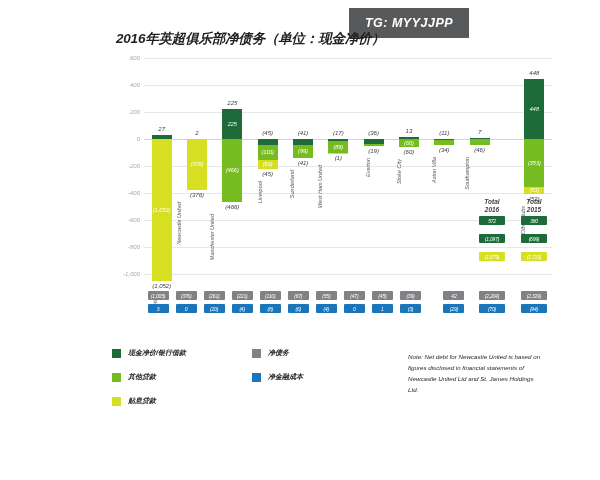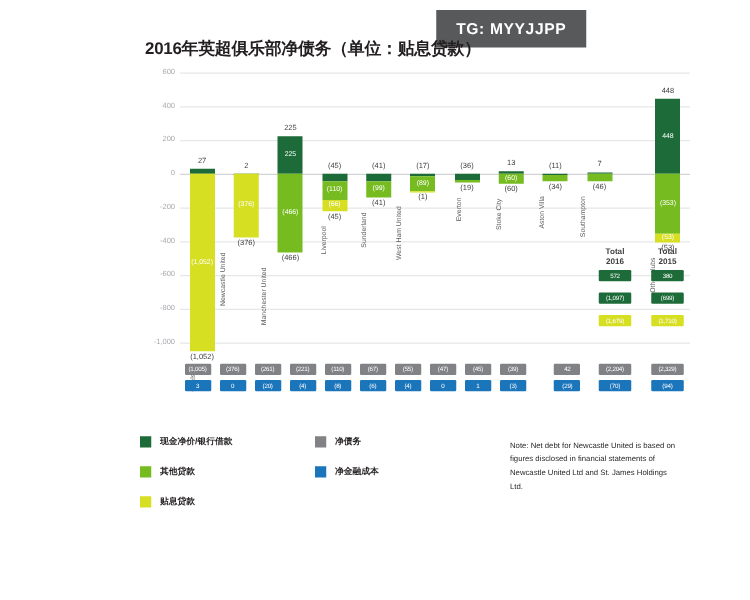--- a/index.html
+++ b/index.html
@@ -2,21 +2,21 @@
 <html><head>
 <meta charset="utf-8">
 <style>
   * { box-sizing: border-box; margin: 0; padding: 0; }
   html, body {
     width: 600px; height: 480px;
     background: #ffffff;
     font-family: "Liberation Sans", "DejaVu Sans", sans-serif;
     overflow: hidden;
   }
-  #page { position: relative; width: 479px; height: 480px; background: #fff; }
+  #page { position: relative; width: 479px; height: 480px; background: #fff; font-style: italic; }
 
   
   .wm {
     position: absolute;
     background: #58595b;
     color: #fff;
     font-weight: bold;
     display: flex; align-items: center; justify-content: center;
     letter-spacing: .5px;
   }
@@ -122,21 +122,21 @@
 </style>
 </head>
 <body>
 
 <div id="page">
 
   <div class="wm" id="wm-top">TG: MYYJJPP</div>
 
   <div id="card">
 
-    <div id="chart-title">2016年英超俱乐部净债务（单位：贴息贷款）</div>
+    <div id="chart-title">2016年英超俱乐部净债务（单位：现金净价）</div>
 
     <div id="plot-wrap">
       <div id="ylabels">
           <div class="ylab" style="top: 0px;">600</div>
           <div class="ylab" style="top: 27px;">400</div>
           <div class="ylab" style="top: 54px;">200</div>
           <div class="ylab" style="top: 81px;">0</div>
           <div class="ylab" style="top: 108px;">-200</div>
           <div class="ylab" style="top: 135px;">-400</div>
           <div class="ylab" style="top: 162px;">-600</div>

